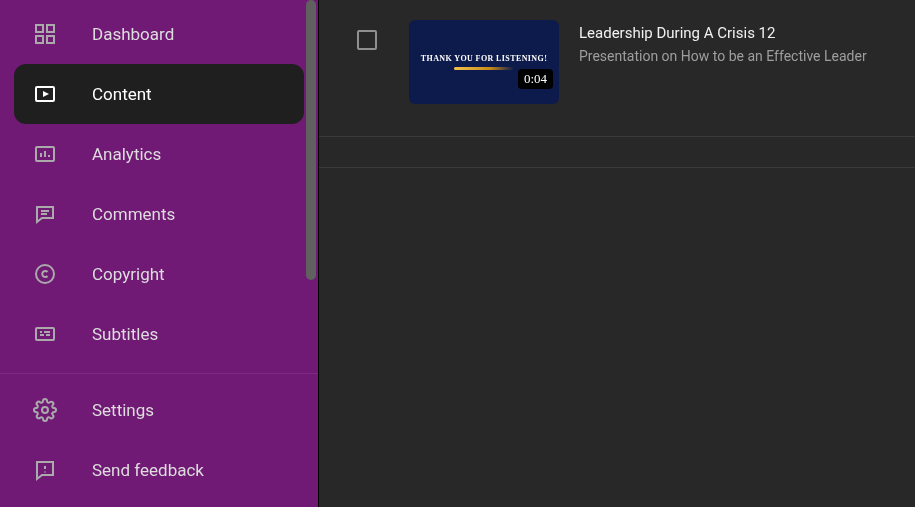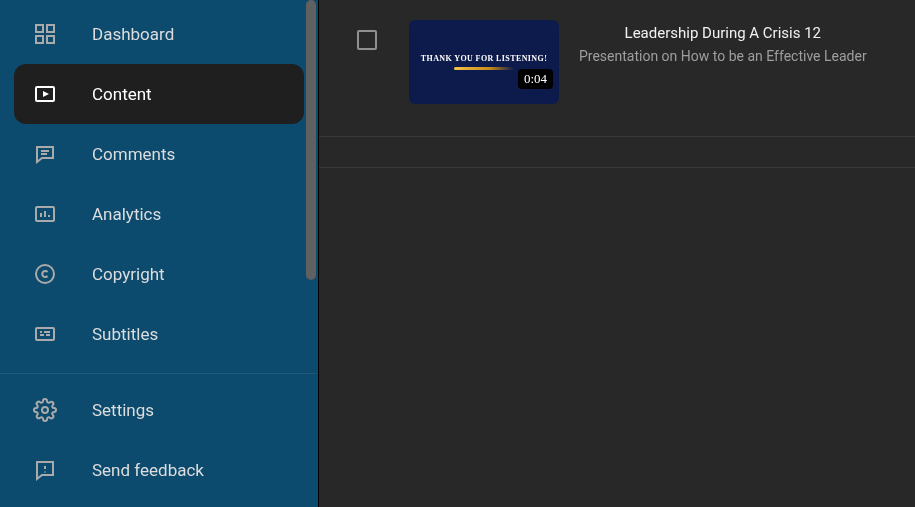--- a/index.html
+++ b/index.html
@@ -13,21 +13,21 @@
   }
   .app {
     display: flex;
     width: 100%;
     height: 100%;
   }
   
   .sidebar {
     width: 318px;
     height: 100%;
-    background: #0c4a6e;
+    background: #701a75;
     display: flex;
     flex-direction: column;
     position: relative;
   }
   .sidebar-scroll {
     flex: 1;
     overflow: hidden;
     padding: 4px 0 0 0;
   }
   .sidebar-item {
@@ -127,21 +127,21 @@
     position: absolute;
     right: 6px;
     bottom: 15px;
     background: #000;
     color: #fff;
     font-size: 13px;
     font-weight: 500;
     padding: 2px 6px;
     border-radius: 4px;
   }
-  .video-meta { padding-top: 4px; text-align: center; }
+  .video-meta { padding-top: 4px; }
   .video-title {
     font-size: 15px;
     color: #f1f1f1;
     font-weight: 400;
     margin-bottom: 6px;
   }
   .video-desc {
     font-size: 14px;
     color: #9e9e9e;
   }
@@ -179,38 +179,38 @@
             <rect x="3" y="5" width="18" height="14" rx="1"></rect>
             <polygon points="10,9 16,12 10,15" fill="currentColor" stroke="none"></polygon>
           </svg>
         </span>
         <span class="label">Content</span>
       </div>
 
       <div class="sidebar-item">
         <span class="icon">
           <svg width="24" height="24" viewBox="0 0 24 24" fill="none" stroke="currentColor" stroke-width="2">
-            <path d="M4 5h16v11H9l-5 4V5z"></path>
-            <line x1="8" y1="9" x2="16" y2="9"></line>
-              <line x1="8" y1="12" x2="14" y2="12"></line>
-          </svg>
-        </span>
-        <span class="label">Comments</span>
-      </div>
-
-      <div class="sidebar-item">
-        <span class="icon">
-          <svg width="24" height="24" viewBox="0 0 24 24" fill="none" stroke="currentColor" stroke-width="2">
             <rect x="3" y="5" width="18" height="14" rx="1"></rect>
             <line x1="8" y1="15" x2="8" y2="11"></line>
               <line x1="12" y1="15" x2="12" y2="9"></line>
               <line x1="16" y1="15" x2="16" y2="13"></line>
           </svg>
         </span>
         <span class="label">Analytics</span>
+      </div>
+
+      <div class="sidebar-item">
+        <span class="icon">
+          <svg width="24" height="24" viewBox="0 0 24 24" fill="none" stroke="currentColor" stroke-width="2">
+            <path d="M4 5h16v11H9l-5 4V5z"></path>
+            <line x1="8" y1="9" x2="16" y2="9"></line>
+              <line x1="8" y1="12" x2="14" y2="12"></line>
+          </svg>
+        </span>
+        <span class="label">Comments</span>
       </div>
 
       <div class="sidebar-item">
         <span class="icon">
           <svg width="24" height="24" viewBox="0 0 24 24" fill="none" stroke="currentColor" stroke-width="2">
             <circle cx="12" cy="12" r="9"></circle>
             <path d="M14.5 10a3 3 0 1 0 0 4"></path>
           </svg>
         </span>
         <span class="label">Copyright</span>

